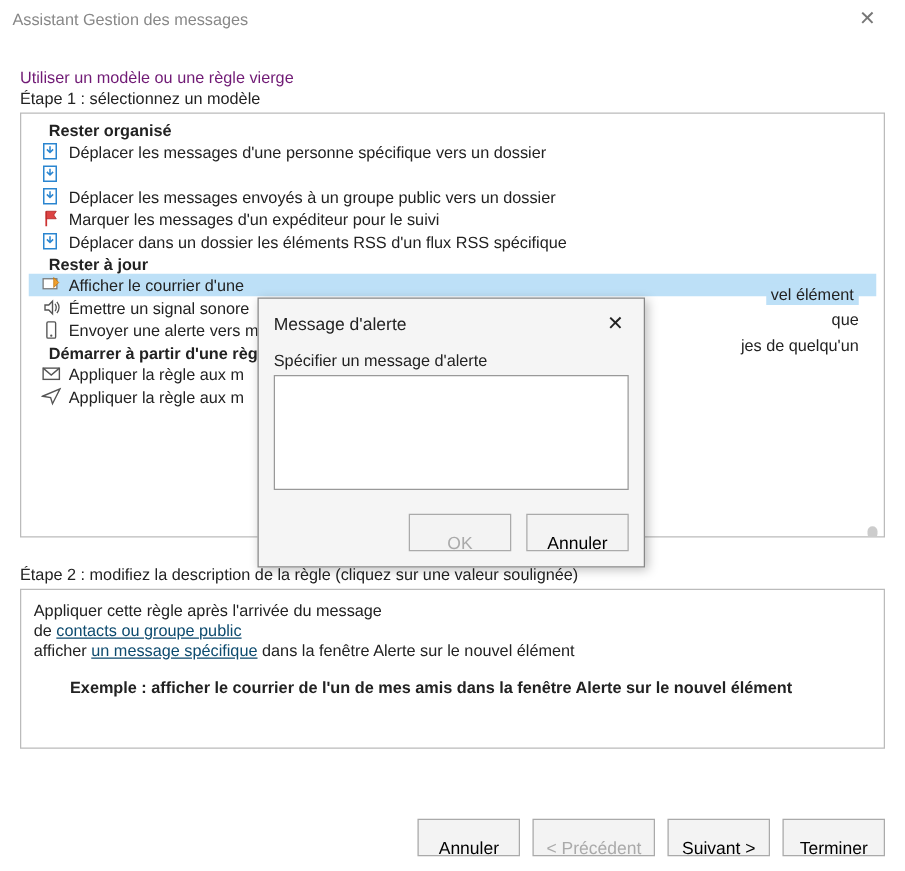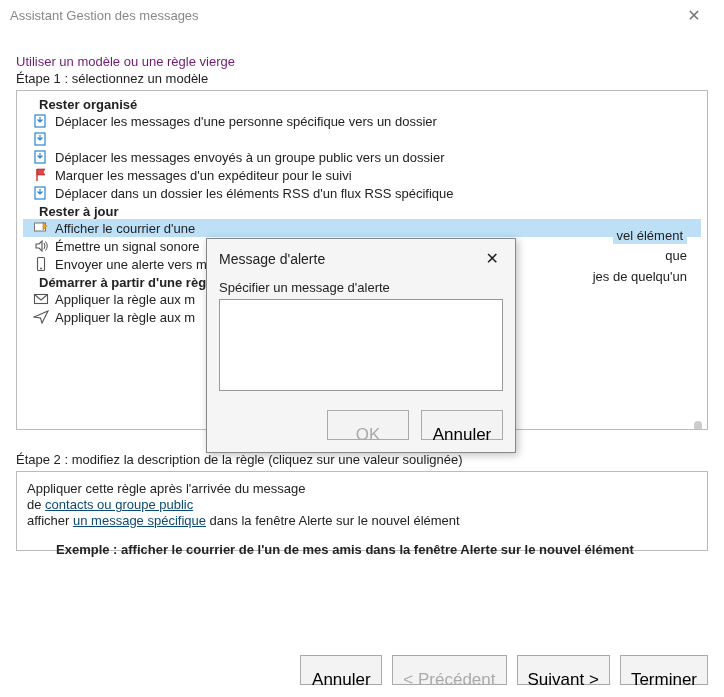--- a/index.html
+++ b/index.html
@@ -59,40 +59,40 @@
   .scrollbar-thumb {
     position: absolute;
     left: 3px; width: 8px; border-radius: 4px;
     background: #ccc;
     top: 320px; height: 10px;
   }
   .step2-label { margin: 22px 0 4px 0; }
   .panel2 {
     border: 1px solid #bbb;
     padding: 8px 10px;
-    height: 80px;
+    height: 128px;
   }
   .panel2 .line { margin: 1px 0; }
   .link { color: #0c4a6e; text-decoration: underline; cursor: pointer; }
   .bold { font-weight: bold; }
   .footer {
     position: absolute;
     left: 0; right: 0; bottom: 12px;
     display: flex;
     justify-content: flex-end;
     gap: 10px;
     padding: 0 16px;
   }
   .btn {
     min-width: 82px;
     height: 24px;
     border: 1px solid #aaa;
     background: #f3f3f3;
     font-family: inherit;
-    font-size: 17px;
+    font-size: 14px;
     padding: 14px 10px;
     cursor: pointer;
   }
   .btn:disabled {
     color: #aaa;
     background: #f3f3f3;
     cursor: default;
   }
   
   .modal {

